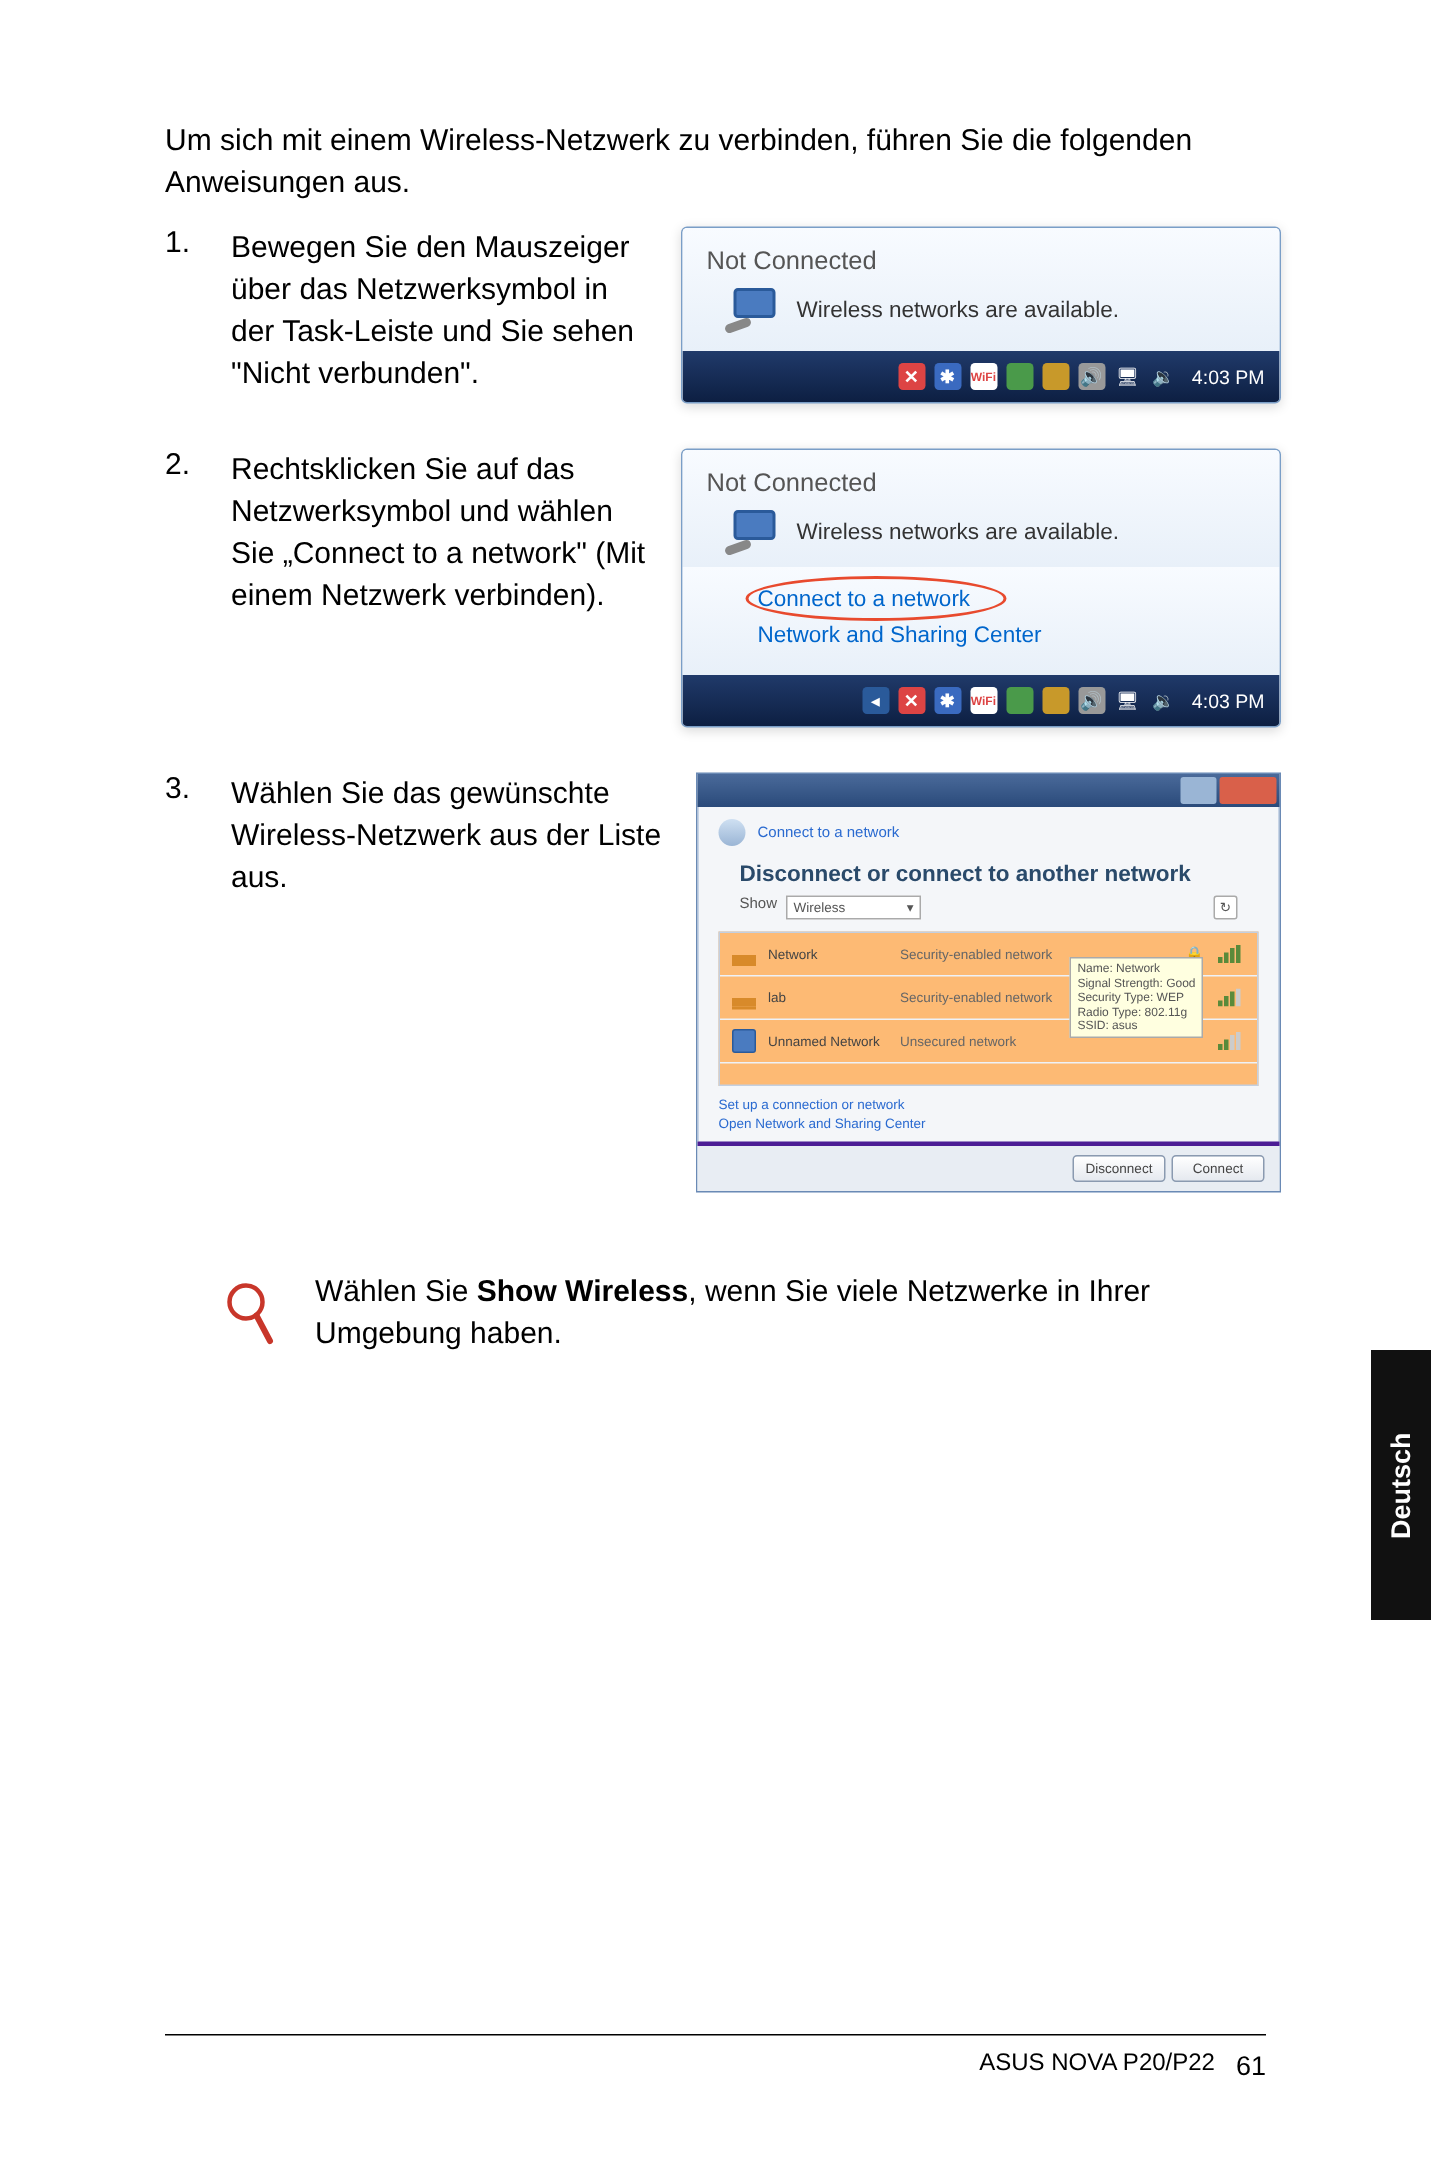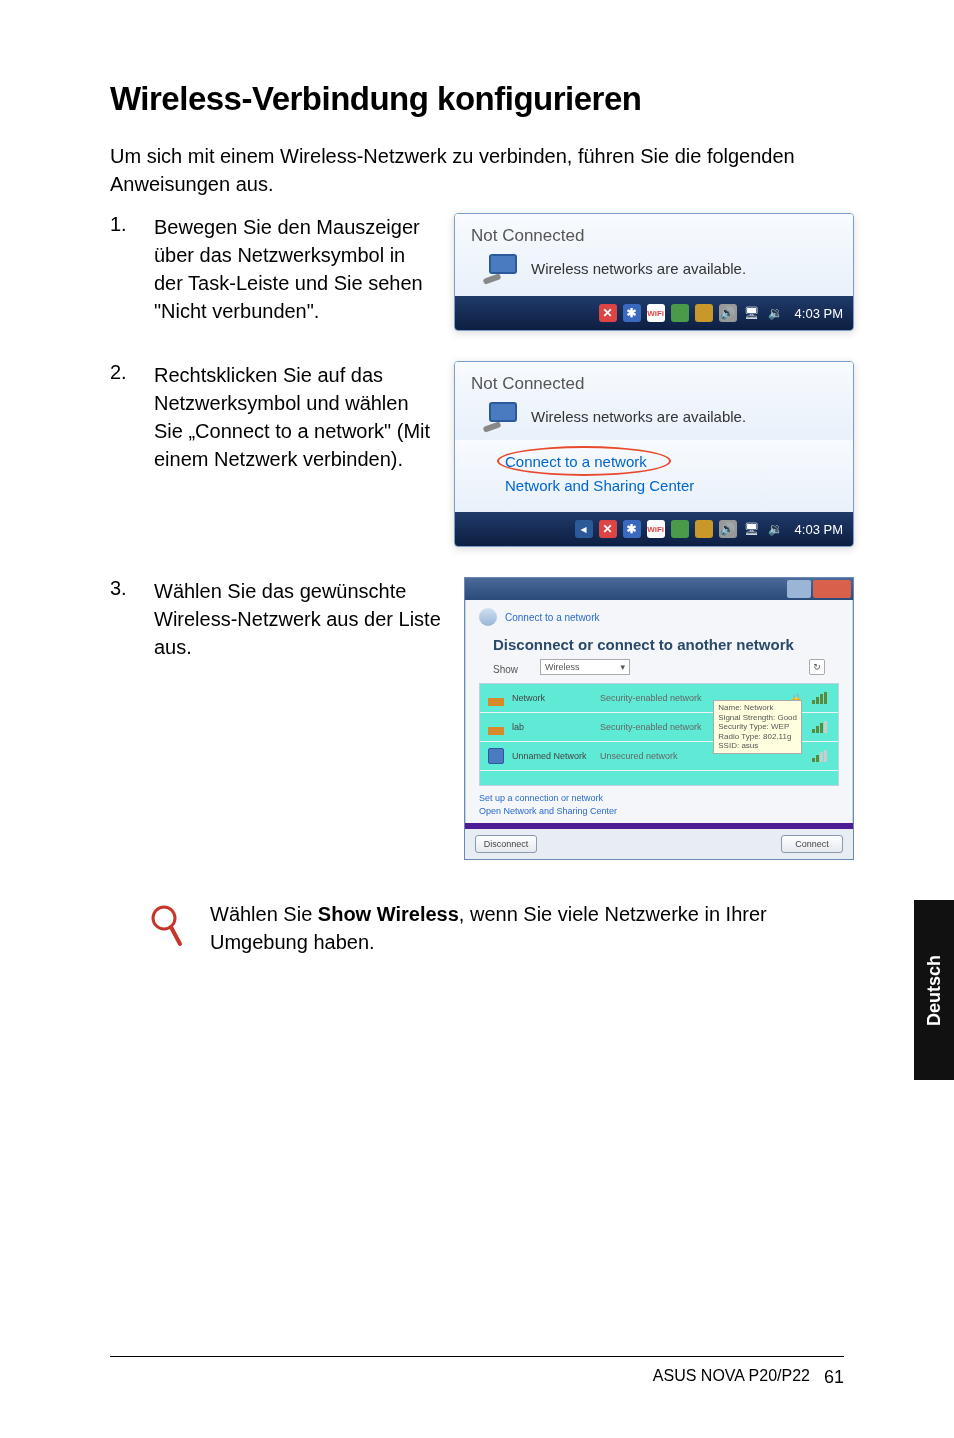--- a/index.html
+++ b/index.html
@@ -187,31 +187,31 @@
   }
   .dlg-back { width:18px;height:18px;border-radius:50%;background:linear-gradient(#cfe0f2,#9ab5d5); }
   .dlg-sub {
     padding: 6px 14px 2px 28px;
     font-size: 15px;
     color: #2a4a6a;
     font-weight: 600;
   }
   .dlg-show {
     padding: 4px 28px;
-    display:flex; align-items:flex-end; gap:22px;
+    display:flex; align-items:flex-start; gap:6px;
   }
   .dlg-select {
     width:90px;height:16px;background:#fff;border:1px solid #aaa;font-size:9px;padding:0 4px;
     display:flex;align-items:center;justify-content:space-between;
   }
   .dlg-refresh { margin-left:auto; width:16px;height:16px;border:1px solid #aaa;background:#fff;border-radius:2px;display:flex;align-items:center;justify-content:center;font-size:9px; }
   .dlg-list {
     margin: 4px 14px;
     border: 1px solid #c3cfe0;
-    background:#5eead4;
+    background:#fdba74;
   }
   .dlg-row {
     display:flex; align-items:center;
     padding: 6px 8px;
     border-bottom: 1px solid #eef2f7;
     gap:8px;
   }
   .dlg-row:last-child { border-bottom:none; }
   .dlg-icon { width:16px;height:16px; }
   .dlg-icon.bars { background: linear-gradient(to top, #d88a2a 40%, transparent 40%); border-bottom:2px solid #d88a2a; }
@@ -227,33 +227,33 @@
   .dlg-signal { width:18px; }
   .dlg-signal svg { display:block; }
   .dlg-links {
     padding: 2px 14px 6px 14px;
     font-size: 9px;
     color:#2a6ad0;
     line-height:1.4;
   }
   .dlg-foot {
     background:#e8edf3;
-    border-top:6px solid #4c1d95;
+    border-top:3px solid #4c1d95;
     padding:6px 10px;
-    display:flex; justify-content:space-between; gap:18px;
+    display:flex; justify-content:flex-end; gap:4px;
   }
   .dlg-button {
     width:62px;height:18px;background:linear-gradient(#fff,#e5e9ef);
     border:1px solid #8a9ab0;border-radius:3px;font-size:9px;
     display:flex;align-items:center;justify-content:center;color:#444;
   }
 
   
   .tip-block {
-    display:flex; gap:26px; margin-top: 40px; align-items:center;
+    display:flex; gap:26px; margin-top: 52px; align-items:flex-end;
     padding-left: 40px;
   }
   .tip-icon {
     width: 34px; flex-shrink: 0;
   }
   .tip-text {
     font-size: 20px; line-height:1.4;
   }
 
   
@@ -288,21 +288,20 @@
     justify-content:flex-end;
     font-size: 16px;
     gap: 14px;
   }
   .pagenum { font-size: 18px; }
 </style>
 </head>
 <body>
 
 <div class="page">
-  <div class="h1">Wireless-Verbindung konfigurieren</div>
   <div class="intro">Um sich mit einem Wireless-Netzwerk zu verbinden, führen Sie die folgenden Anweisungen aus.</div>
 
   <div class="step">
     <div class="step-num">1.</div>
     <div class="step-text">Bewegen Sie den Mauszeiger über das Netzwerksymbol in der Task-Leiste und Sie sehen "Nicht verbunden".</div>
     <div class="step-img">
       <div class="popup">
         <div class="popup-top">
           <div class="popup-title">Not Connected</div>
           <div class="popup-row">

